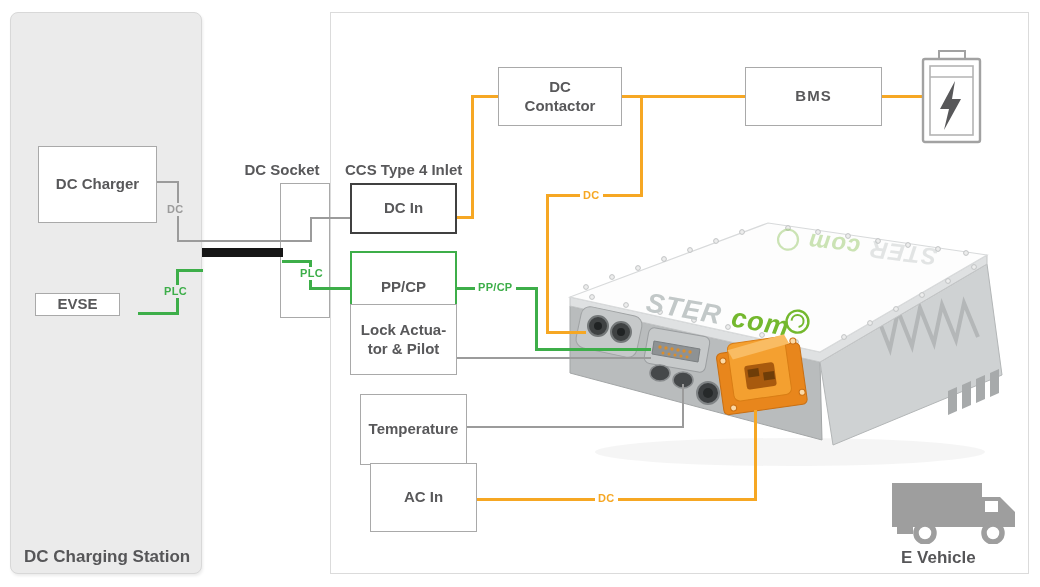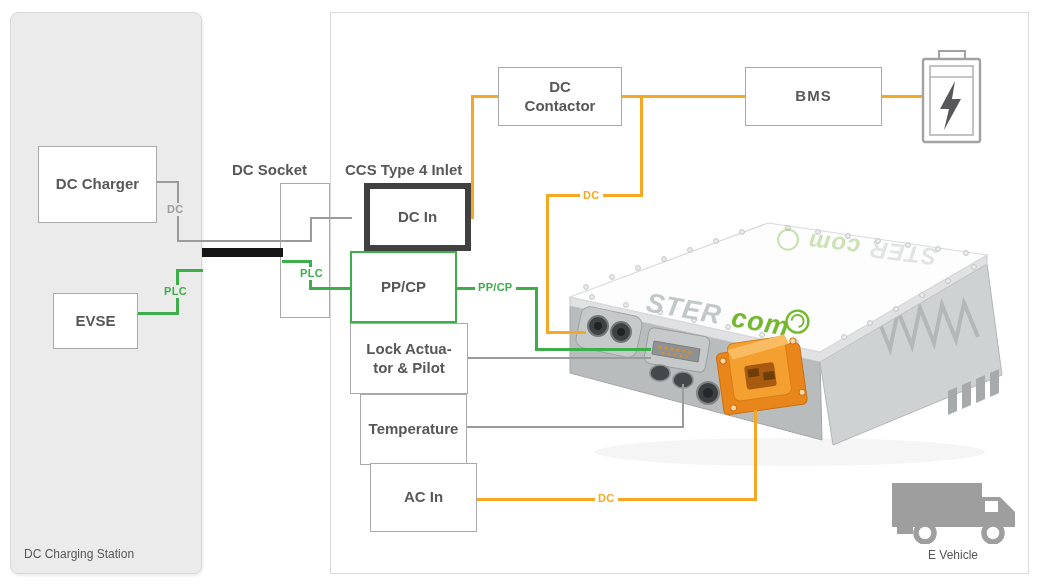--- a/index.html
+++ b/index.html
@@ -14,21 +14,21 @@
   .box{position:absolute;box-sizing:border-box;background:#fff;border:1.5px solid #A9A9A9;
        display:flex;align-items:center;justify-content:center;text-align:center;
        color:#58585A;font-weight:600;font-size:15px;line-height:1.25;z-index:4;}
   .pre{white-space:pre-line;}
   .hline,.vline{position:absolute;z-index:3;}
   .orange{background:#F6A723;}
   .green{background:#3DAE49;}
   .grayl{background:#9B9B9B;}
   .wlabel{position:absolute;z-index:5;font-size:11px;font-weight:700;line-height:13px;
           padding:0 3px;letter-spacing:.3px;}
-  .title{position:absolute;font-size:12px;font-weight:400;color:#565658;z-index:5;}
+  .title{position:absolute;font-size:17px;font-weight:700;color:#565658;z-index:5;}
   .sublabel{position:absolute;font-size:15px;font-weight:600;color:#58585A;z-index:5;}
   #cable{position:absolute;left:202px;top:248px;width:81px;height:9px;background:#161616;z-index:3;}
   #dc-socket-box{background:transparent;z-index:2;}
   #eplc-box{border:2px solid #3DAE49;font-size:18px;z-index:6;}
   #device{position:absolute;left:550px;top:212px;width:472px;height:268px;z-index:2;}
   #battery{position:absolute;left:920px;top:46px;width:64px;height:100px;z-index:4;}
   #truck{position:absolute;left:885px;top:478px;width:130px;height:66px;z-index:4;}
 </style>
 </head>
 <body>
@@ -183,32 +183,32 @@
   <div class="hline grayl" style="left:455px;top:357px;width:196px;height:2px"></div>
   <div class="hline grayl" style="left:455px;top:426px;width:229px;height:2px"></div>
   <div class="vline grayl" style="left:682px;top:384px;width:2px;height:44px"></div>
 
   <div class="hline orange" style="left:455px;top:498px;width:302px;height:3px"></div>
   <div class="vline orange" style="left:754px;top:410px;width:3px;height:91px"></div>
 
   <div class="box" style="left:38px;top:146px;width:119px;height:77px">
     <span>DC Charger</span>
   </div>
-  <div class="box" style="left:53px;top:293px;width:85px;height:56px">
+  <div class="box" style="left:35px;top:293px;width:85px;height:23px">
     <span>EVSE</span>
   </div>
   <div class="box" id="dc-socket-box" style="left:280px;top:183px;width:50px;height:135px"></div>
 
-  <div class="box" style="left:364px;top:183px;width:107px;height:68px;border:6px solid #404040">
+  <div class="box" style="left:350px;top:183px;width:107px;height:51px;border:2px solid #404040">
     <span>DC In</span>
   </div>
   <div class="box" style="left:350px;top:251px;width:107px;height:72px;border:2px solid #3DAE49">
     <span>PP/CP</span>
   </div>
-  <div class="box pre" style="left:350px;top:323px;width:118px;height:71px">
+  <div class="box pre" style="left:350px;top:304px;width:107px;height:71px">
     <span class="pre">Lock Actua-
 tor &amp; Pilot</span>
   </div>
   <div class="box" style="left:360px;top:394px;width:107px;height:71px">
     <span>Temperature</span>
   </div>
   <div class="box" style="left:370px;top:463px;width:107px;height:69px">
     <span>AC In</span>
   </div>
 
@@ -220,24 +220,24 @@
     <span>BMS</span>
   </div>
 
   <div class="wlabel" style="left:164px;top:203px;color:#9B9B9B;background:#EBEBEB">DC</div>
   <div class="wlabel" style="left:161px;top:285px;color:#3DAE49;background:#EBEBEB">PLC</div>
   <div class="wlabel" style="left:297px;top:267px;color:#3DAE49;background:#fff">PLC</div>
   <div class="wlabel" style="left:580px;top:189px;color:#F6A723;background:#fff">DC</div>
   <div class="wlabel" style="left:475px;top:281px;color:#3DAE49;background:#fff">PP/CP</div>
   <div class="wlabel" style="left:595px;top:492px;color:#F6A723;background:#fff">DC</div>
 
-  <div class="sublabel" style="left:232px;top:161px;width:100px;text-align:left">DC Socket</div>
+  <div class="sublabel" style="left:232px;top:161px;width:100px;text-align:center">DC Socket</div>
   <div class="sublabel" style="left:345px;top:161px">CCS Type 4 Inlet</div>
   <div class="title" style="left:24px;top:547px">DC Charging Station</div>
-  <div class="title" style="left:901px;top:548px;width:104px;text-align:center">E Vehicle</div>
+  <div class="title" style="left:901px;top:548px;width:104px;">E Vehicle</div>
 
   <svg id="battery" viewBox="0 0 64 100">
     <rect x="19" y="5" width="26" height="9" fill="#fff" stroke="#A2A2A2" stroke-width="2"></rect>
     <rect x="3" y="13" width="57" height="83" rx="2" fill="#fff" stroke="#A2A2A2" stroke-width="2.4"></rect>
     <rect x="10" y="20" width="43" height="69" fill="#fff" stroke="#B3B3B3" stroke-width="1.6"></rect>
     <line x1="10" y1="31" x2="53" y2="31" stroke="#B3B3B3" stroke-width="1.6"></line>
     <polygon points="35,35 20,63 29,63 24,84 41,53 32,53" fill="#58585A"></polygon>
   </svg>
 
   <svg id="truck" viewBox="0 0 130 66">

